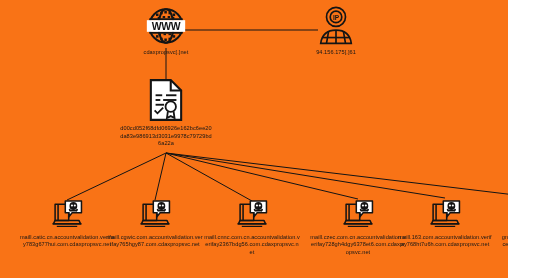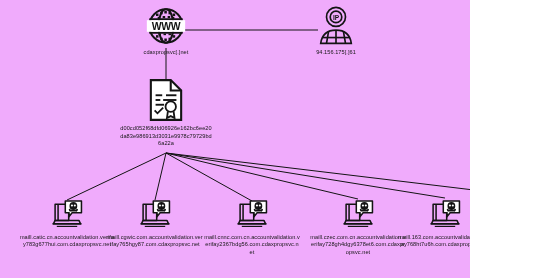--- a/index.html
+++ b/index.html
@@ -7,23 +7,23 @@
     margin: 0;
     padding: 0;
     background: #ffffff;
   }
   body {
     font-family: "Liberation Sans", sans-serif;
     color: #1a1a1a;
   }
   #canvas {
     position: relative;
-    width: 470px;
+    width: 508px;
     height: 278px;
-    background: #f0abfc;
+    background: #f97316;
     overflow: hidden;
   }
   #edges {
     position: absolute;
     left: 0;
     top: 0;
     width: 558px;
     height: 278px;
     pointer-events: none;
   }

